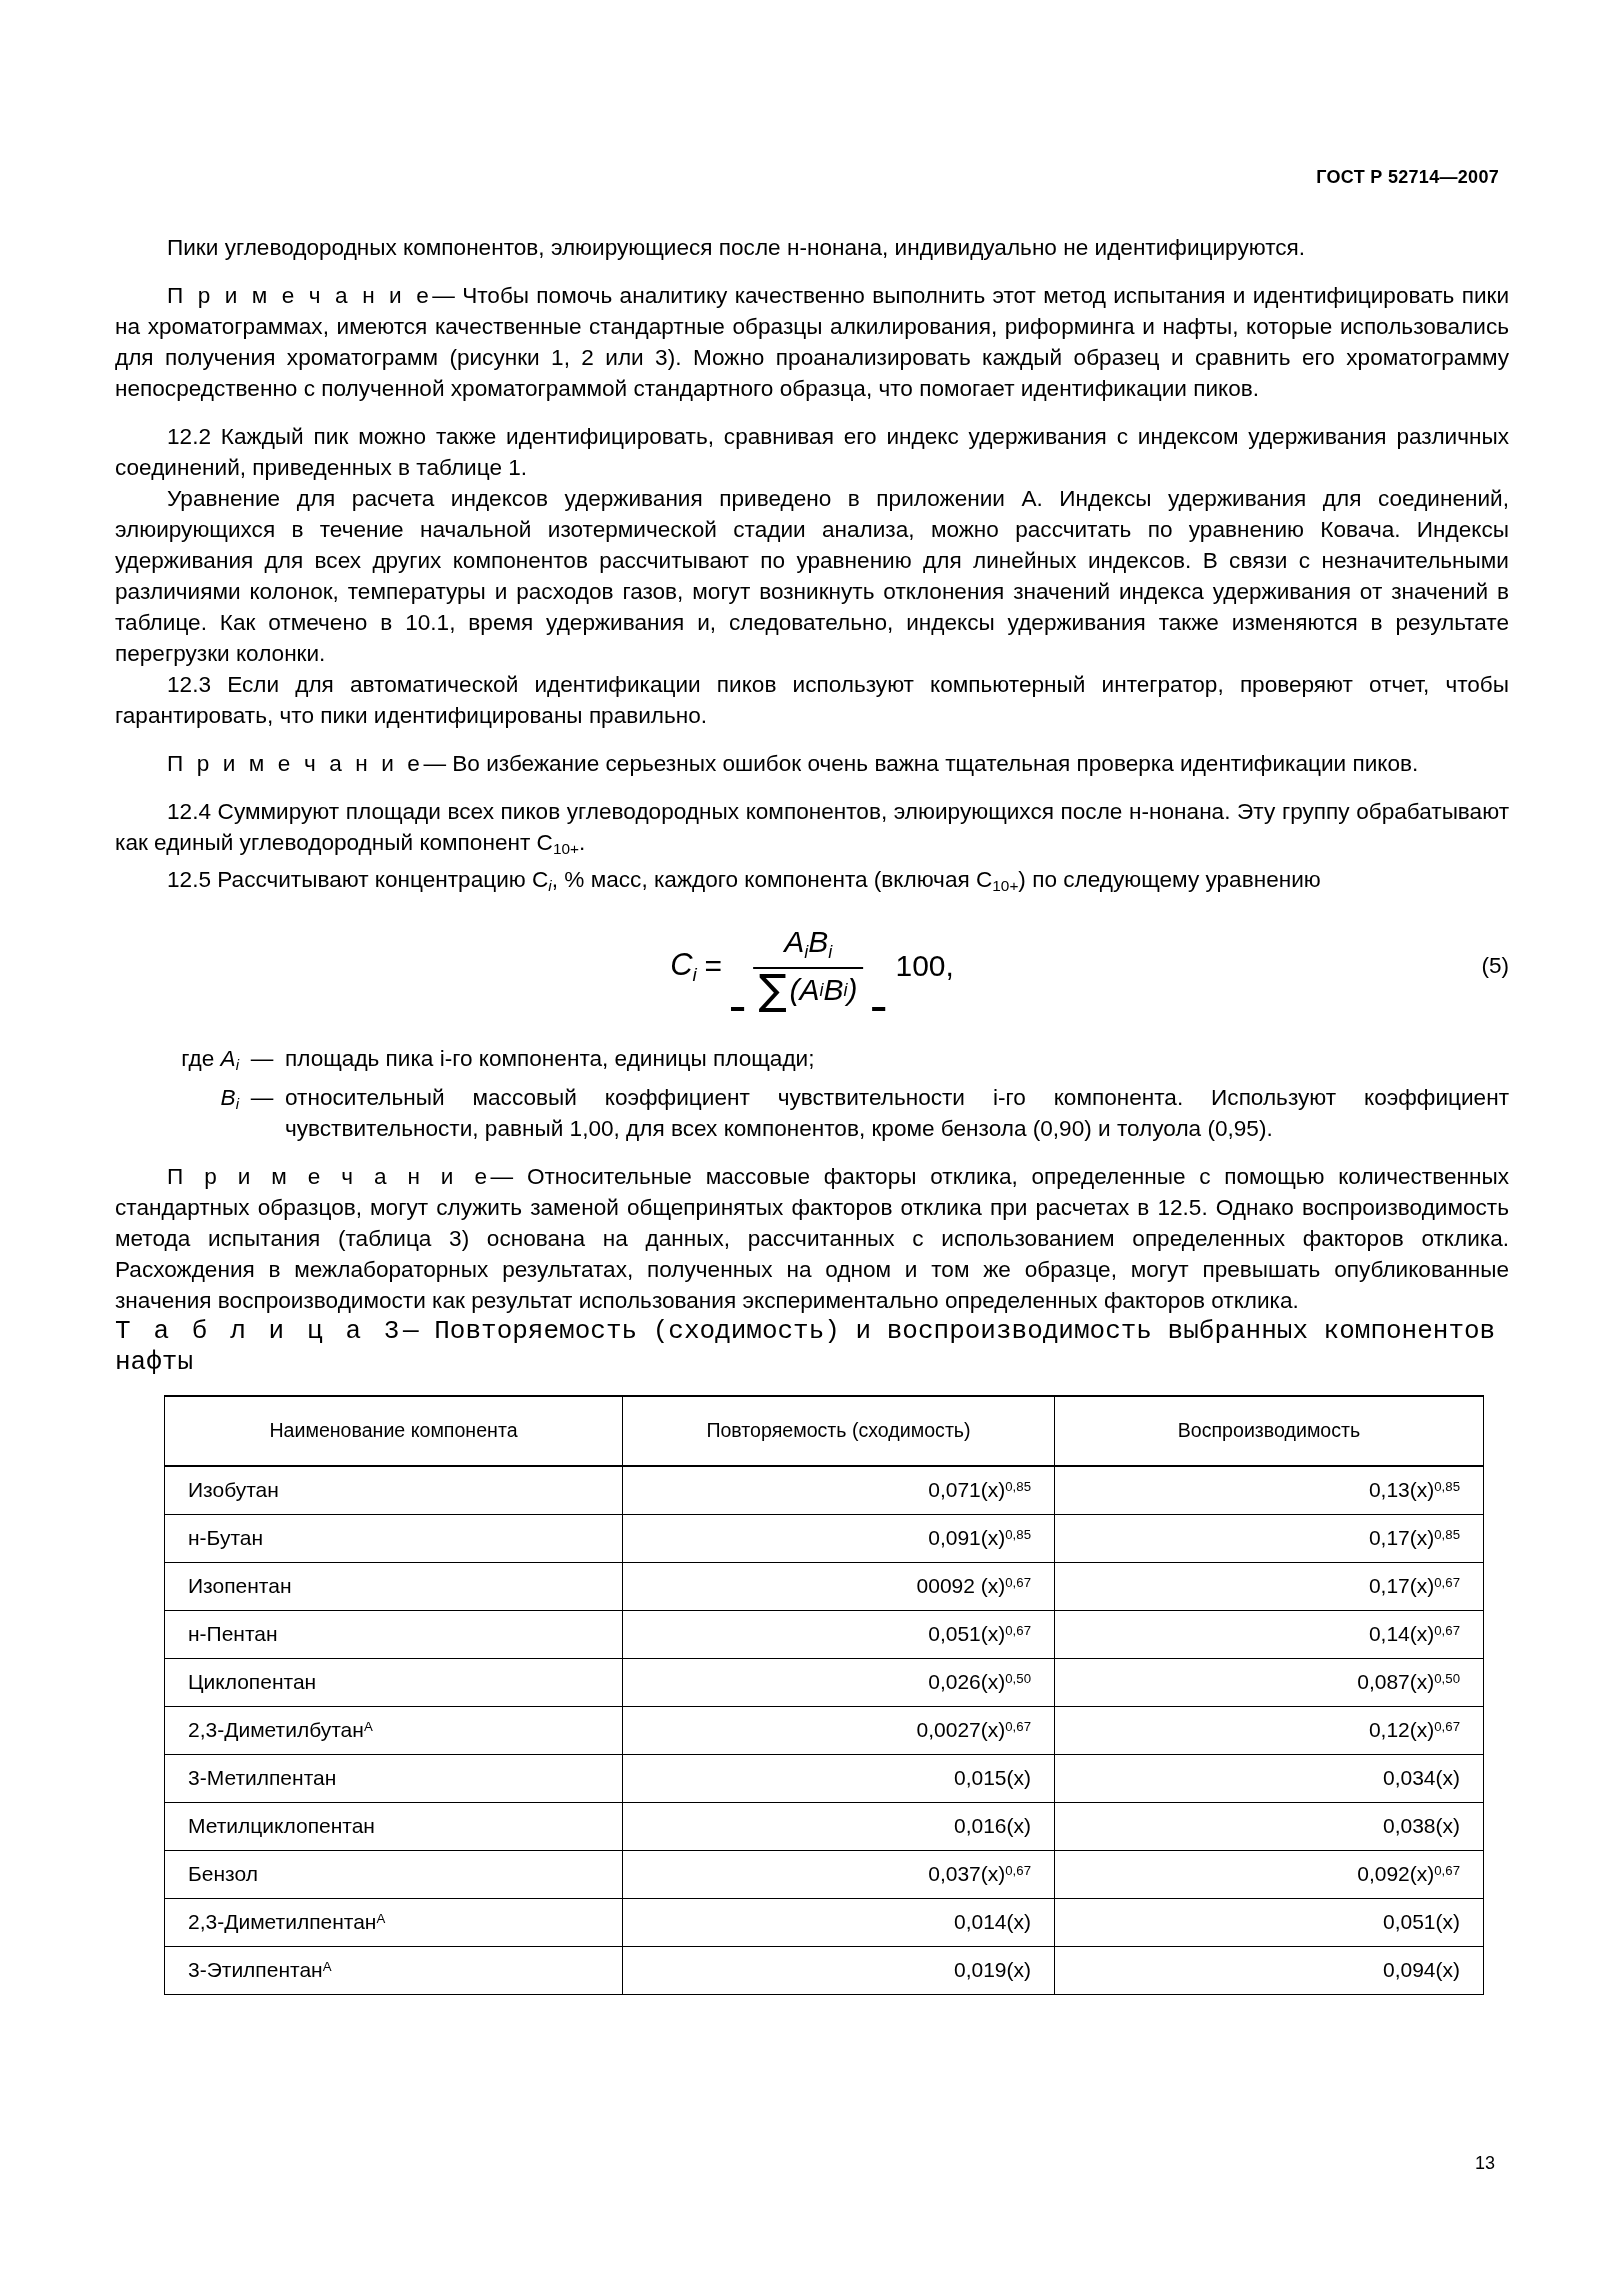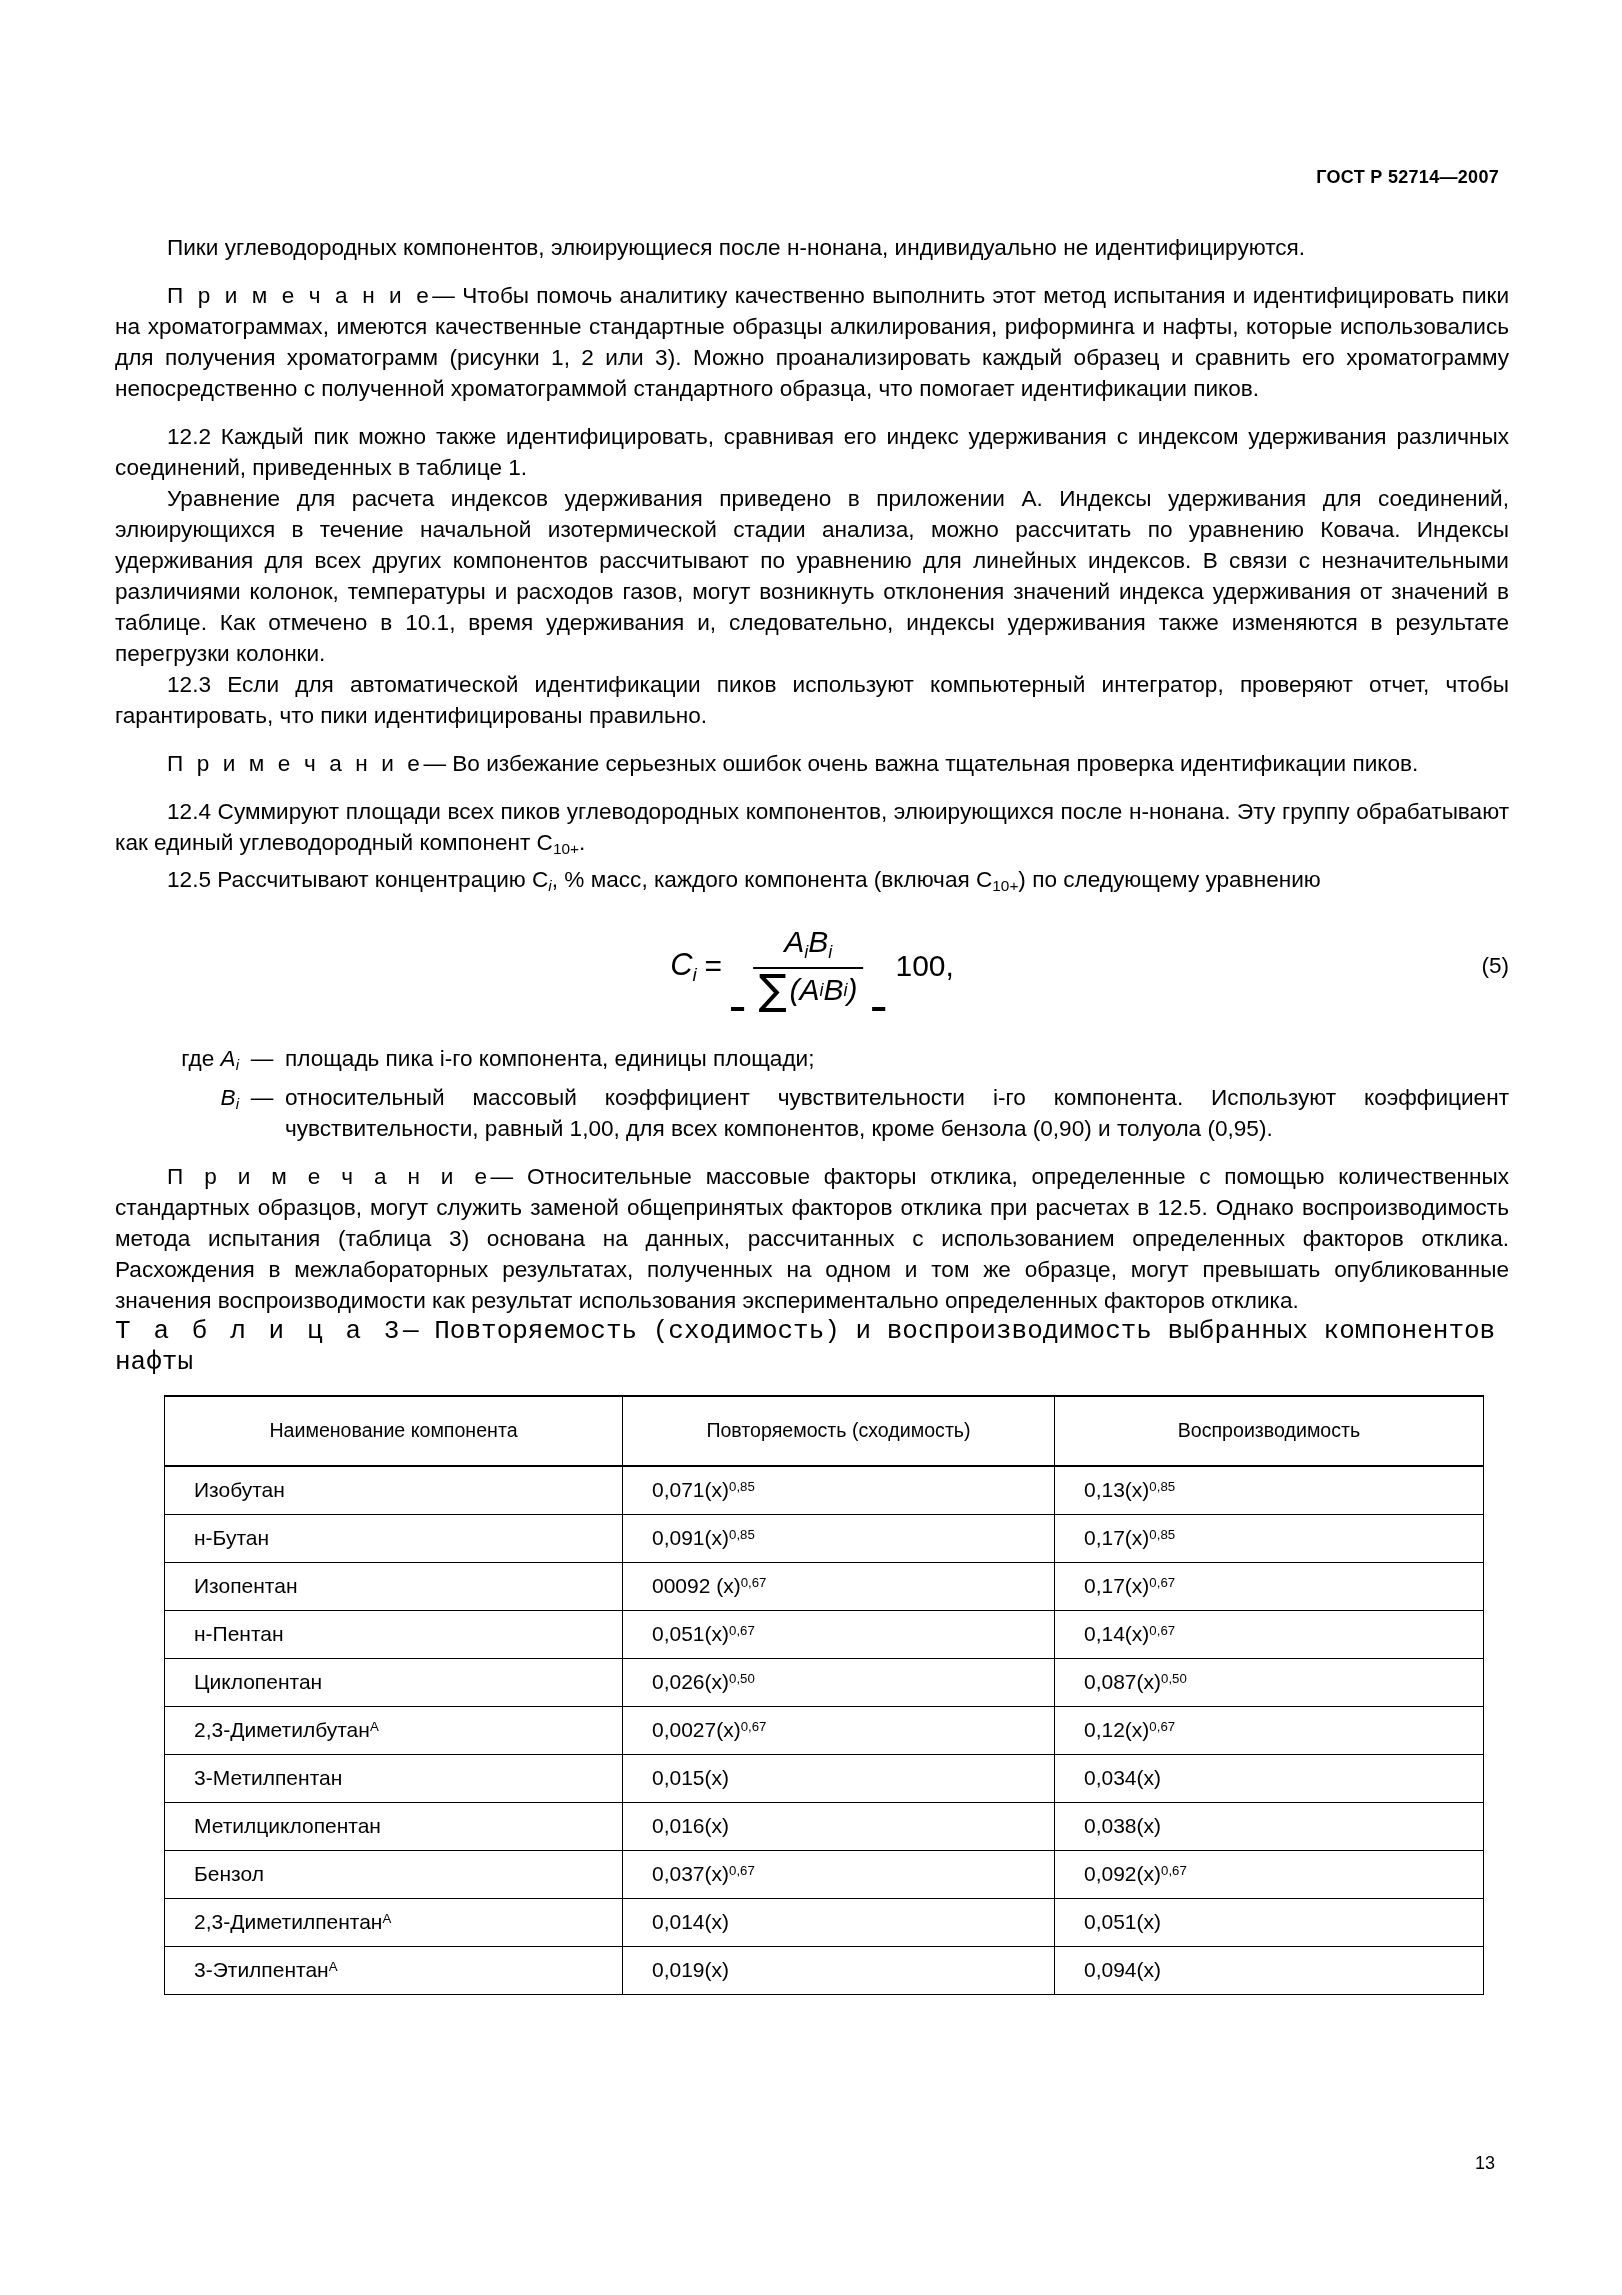--- a/index.html
+++ b/index.html
@@ -199,34 +199,34 @@
   }
   table.data {
     border-collapse: collapse;
     width: 1319px;
     table-layout: fixed;
   }
   table.data th, table.data td {
     border: 1.3px solid #000;
     font-weight: normal;
     font-size: 19.6px;
-    padding: 0 29px;
+    padding: 0 23px;
     height: 47px;
     vertical-align: middle;
   }
   table.data thead th {
     text-align: center;
     height: 68px;
     font-size: 19.6px;
     border-bottom-width: 1.3px;
   }
   table.data thead tr th { border-top: 2.6px solid #000; }
   table.data tbody tr:first-child td { border-top: 2.6px solid #000; }
   table.data td.c-name { text-align: left; font-size: 21px; }
-  table.data td.c-val  { text-align: left; font-size: 21px; }
+  table.data td.c-val  { text-align: right; font-size: 21px; }
   table.data col.col-name { width: 458px; }
   table.data col.col-rep  { width: 432px; }
   table.data col.col-rpd  { width: 429px; }
 
   .sup {
     font-size: 0.63em;
     vertical-align: 0.48em;
     letter-spacing: 0;
   }
 

